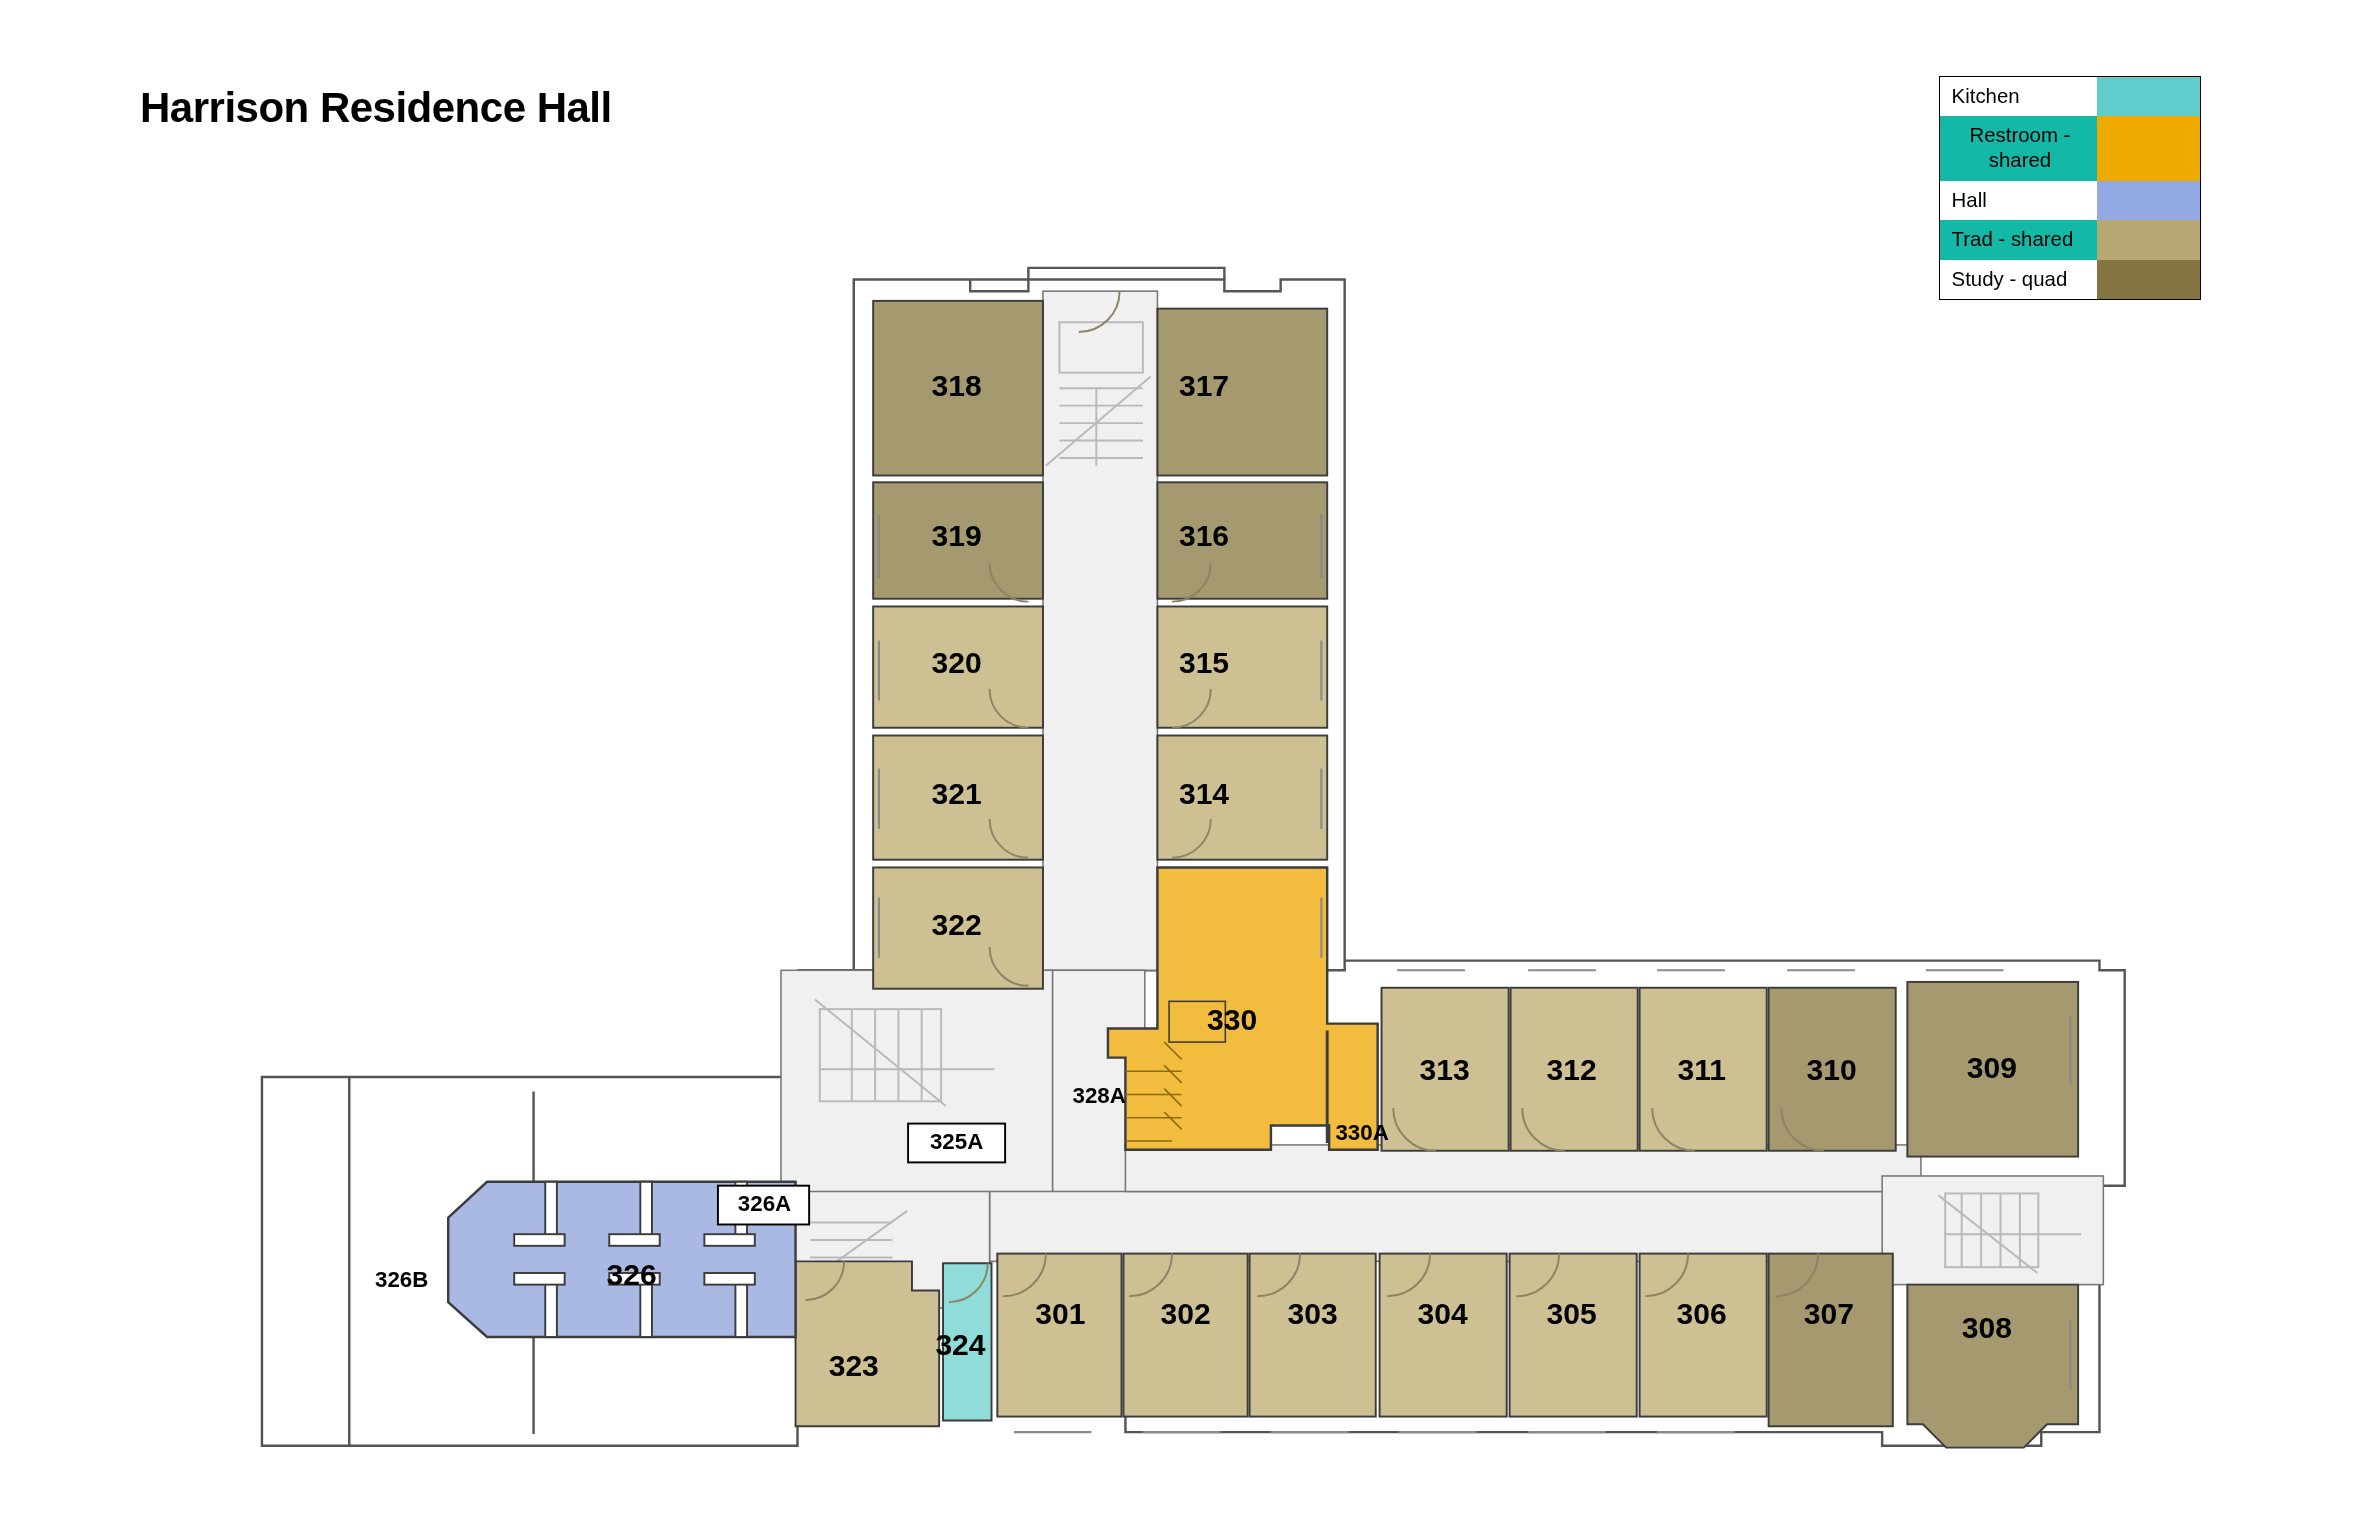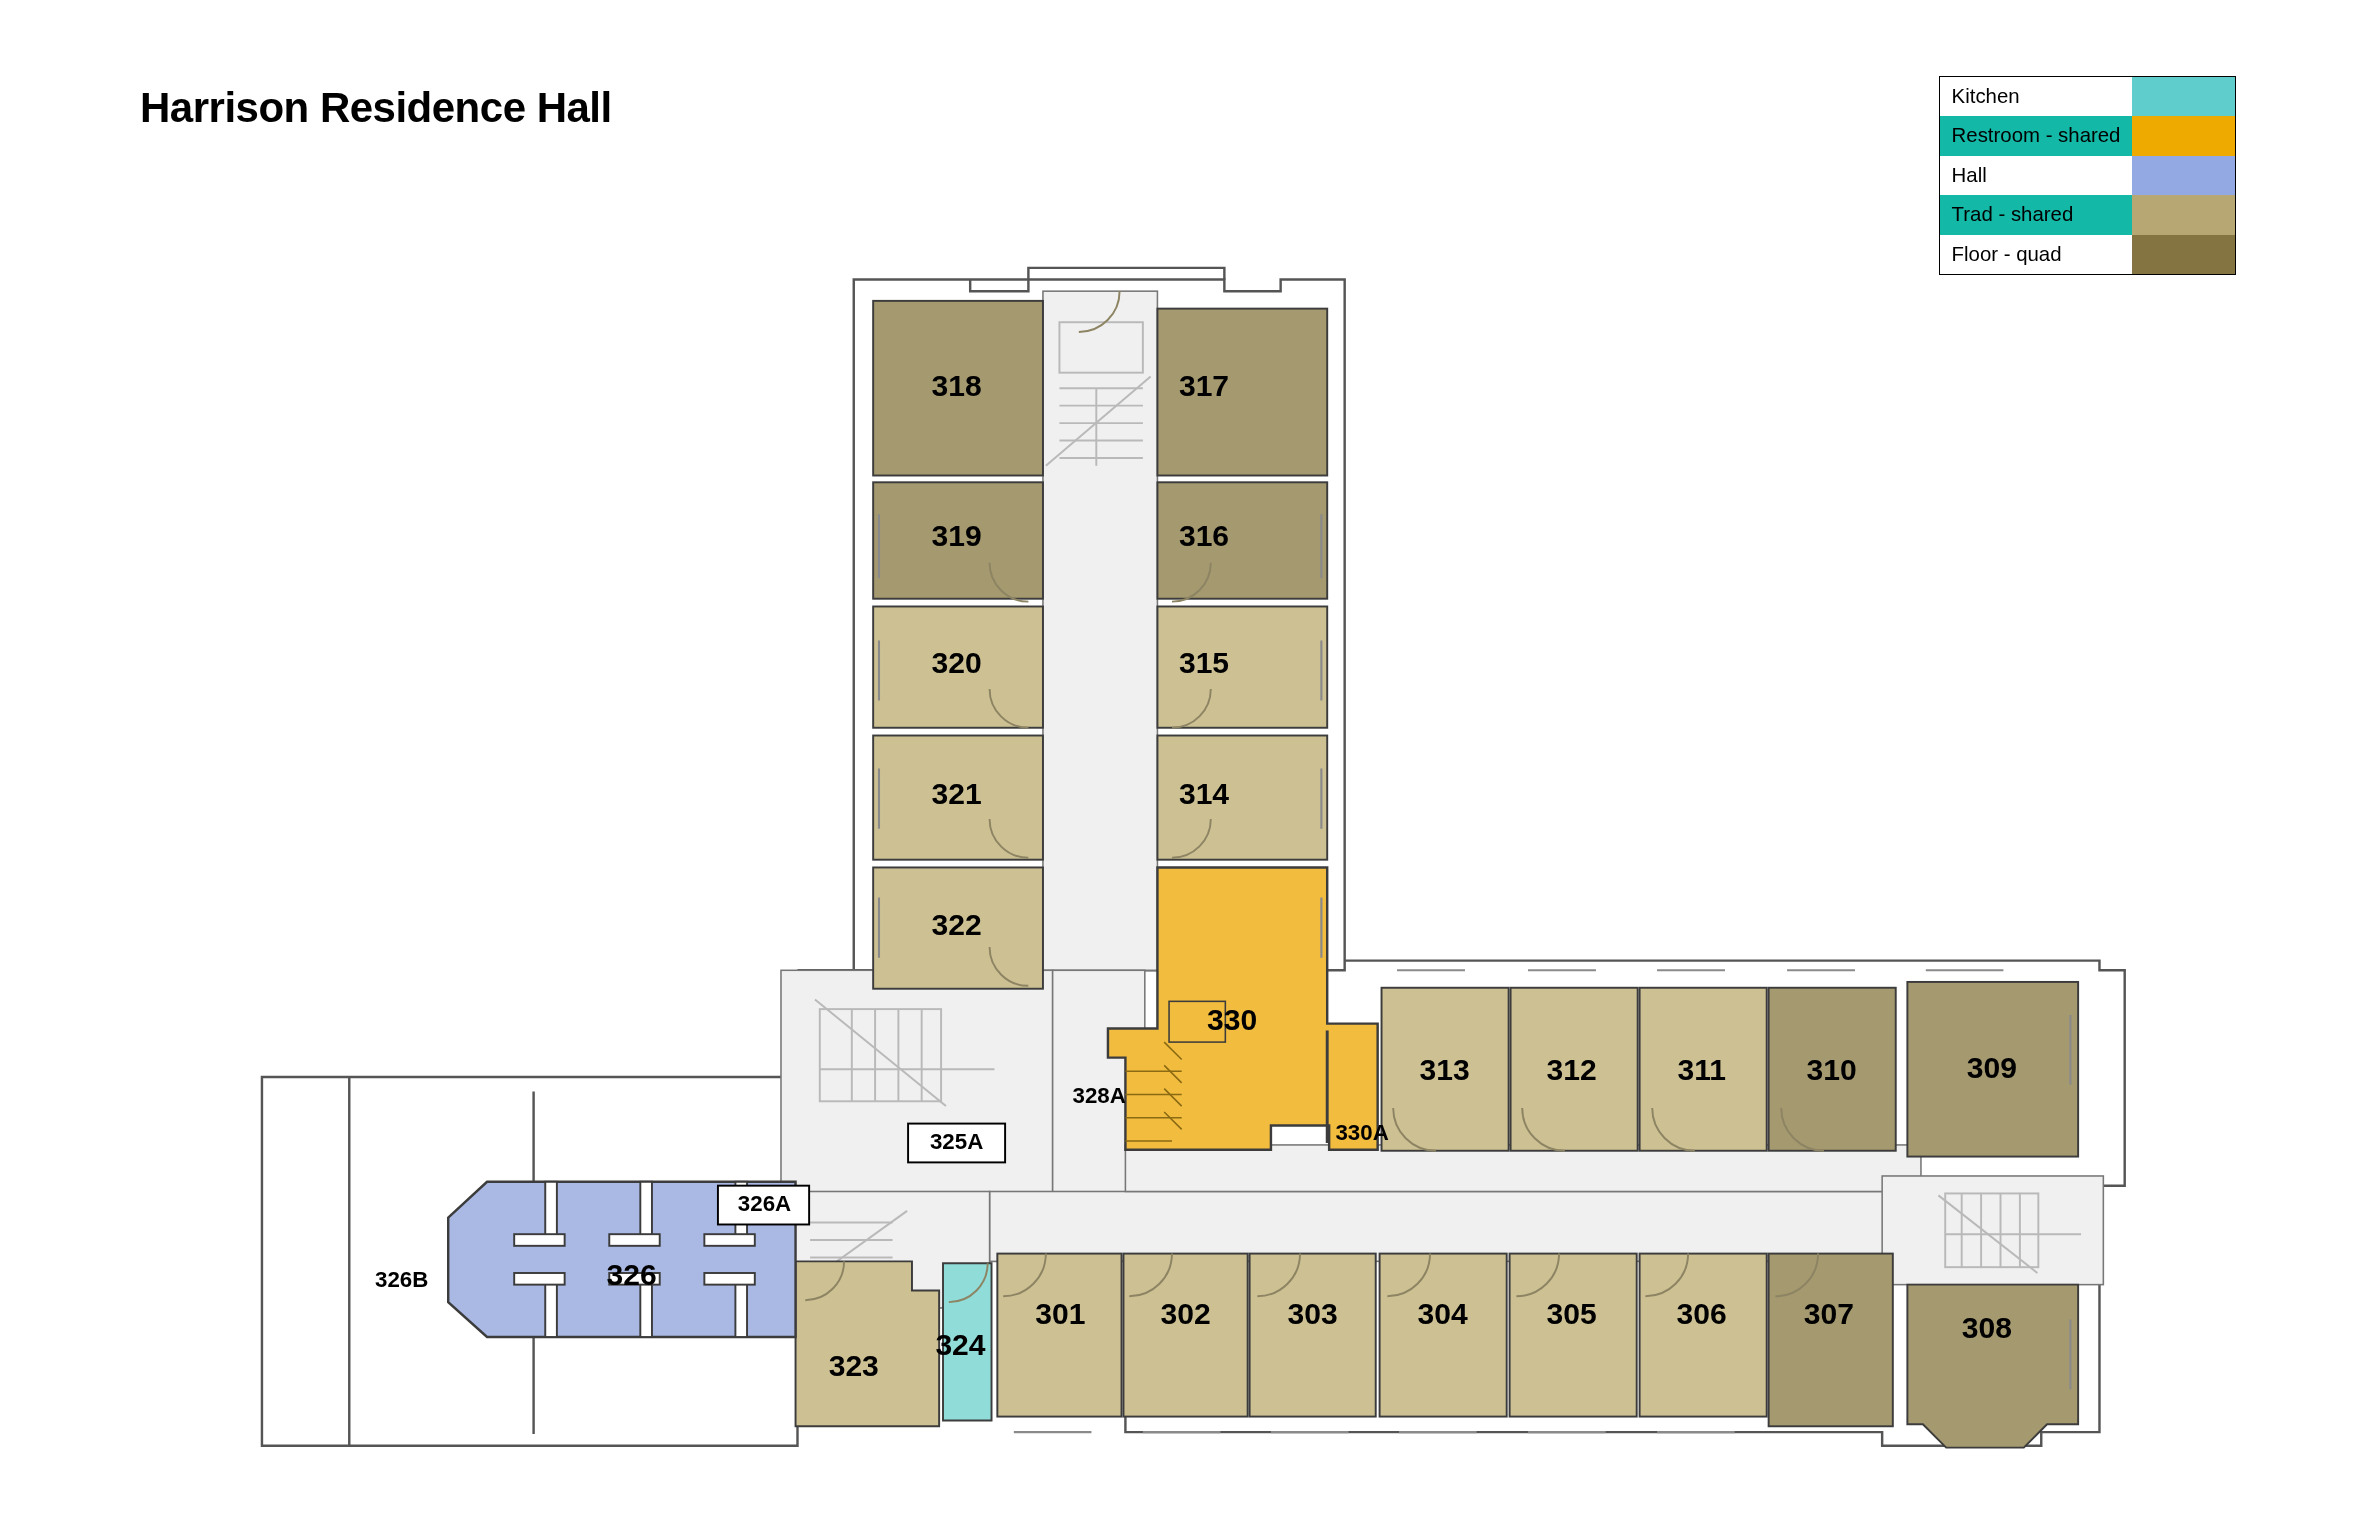--- a/index.html
+++ b/index.html
@@ -3,21 +3,21 @@
 <meta charset="utf-8">
 <style>
   html,body{margin:0;padding:0;background:#ffffff;}
   body{width:2375px;height:1537px;position:relative;overflow:hidden;
        font-family:"Liberation Sans","DejaVu Sans",sans-serif;}
 
   #plan-title{position:absolute;left:140px;top:82px;font-size:42px;font-weight:bold;
     color:#000;line-height:1.22;letter-spacing:-0.5px;}
 
   
-  #legend{position:absolute;left:1939px;top:76px;width:297px;
+  #legend{position:absolute;left:1939px;top:76px;width:262px;
     border:1.9px solid #000;background:#fff;box-sizing:border-box;text-align:center;}
   .legend-row{display:flex;align-items:stretch;}
   .legend-row.alt .legend-label{background:#14b8a6;}
   .legend-label{flex:1 1 auto;font-size:20.4px;color:#000;padding:6.8px 8.7px 7.8px 11.6px;
     line-height:1.22;display:flex;align-items:center;box-sizing:border-box;}
   .legend-swatch{width:103px;flex:0 0 103px;}
 
   
   #floorplan{position:absolute;left:0;top:0;width:2375px;height:1537px;}
   .rmlabel{font-family:"Liberation Sans","DejaVu Sans",sans-serif;font-weight:bold;
@@ -44,21 +44,21 @@
   </div>
   <div class="legend-row">
     <div class="legend-label">Hall</div>
     <div class="legend-swatch" style="background: rgb(146, 169, 227);"></div>
   </div>
   <div class="legend-row alt">
     <div class="legend-label">Trad - shared</div>
     <div class="legend-swatch" style="background: rgb(183, 167, 114);"></div>
   </div>
   <div class="legend-row">
-    <div class="legend-label">Floor - quad</div>
+    <div class="legend-label">Study - quad</div>
     <div class="legend-swatch" style="background: rgb(131, 116, 66);"></div>
   </div>
 </div>
 
 <svg id="floorplan" viewBox="0 0 2448 1584">
   <g id="geom" stroke-linejoin="miter">
 
     <g fill="none" stroke="#555" stroke-width="2.5">
 
       <path d="M880,288 L880,1000 L1386,1000 L1386,288 L1320,288 L1320,300 L1262,300 L1262,288 Z"></path>

